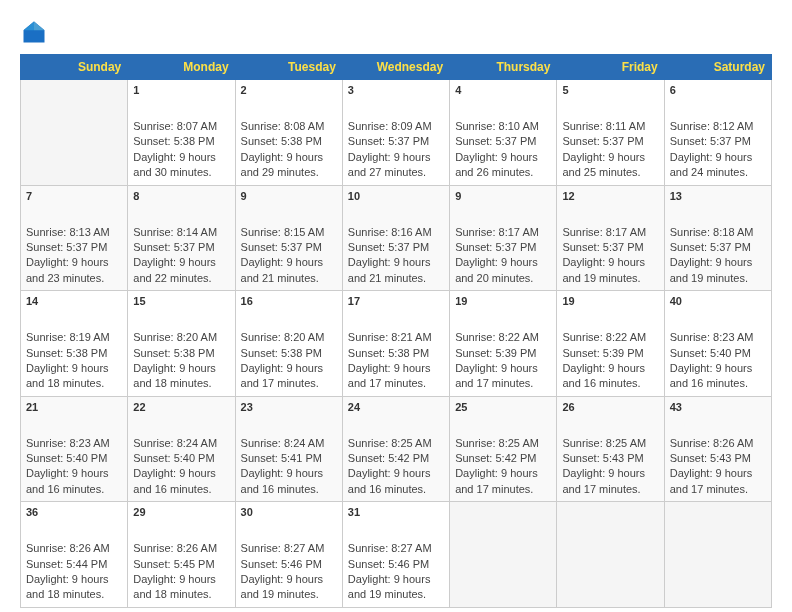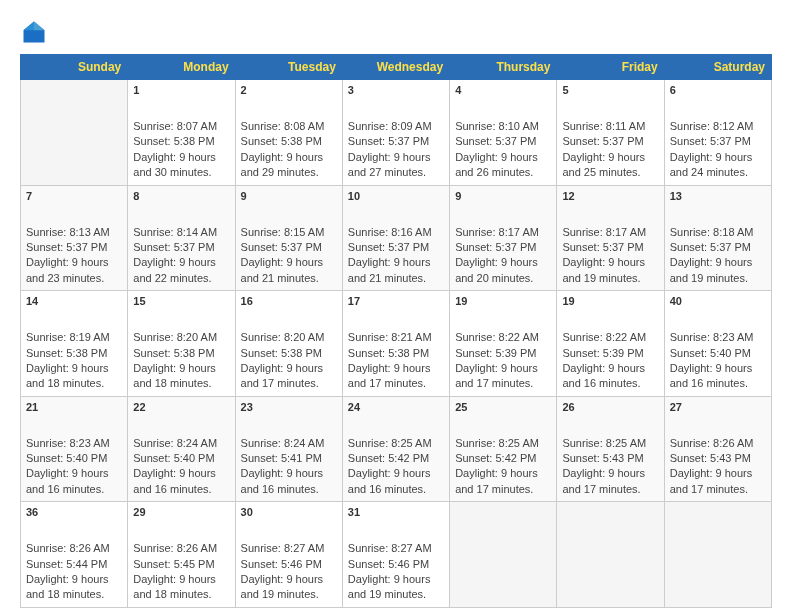--- a/index.html
+++ b/index.html
@@ -236,21 +236,21 @@
           </td>
           <td>
             <span class="day-number">25</span>
             <div class="day-info">Sunrise: 8:25 AM<br>Sunset: 5:42 PM<br>Daylight: 9 hours and 17 minutes.</div>
           </td>
           <td>
             <span class="day-number">26</span>
             <div class="day-info">Sunrise: 8:25 AM<br>Sunset: 5:43 PM<br>Daylight: 9 hours and 17 minutes.</div>
           </td>
           <td>
-            <span class="day-number">27</span>
+            <span class="day-number">43</span>
             <div class="day-info">Sunrise: 8:26 AM<br>Sunset: 5:43 PM<br>Daylight: 9 hours and 17 minutes.</div>
           </td>
         </tr>
         <tr class="row-even">
           <td>
             <span class="day-number">36</span>
             <div class="day-info">Sunrise: 8:26 AM<br>Sunset: 5:44 PM<br>Daylight: 9 hours and 18 minutes.</div>
           </td>
           <td>
             <span class="day-number">29</span>

